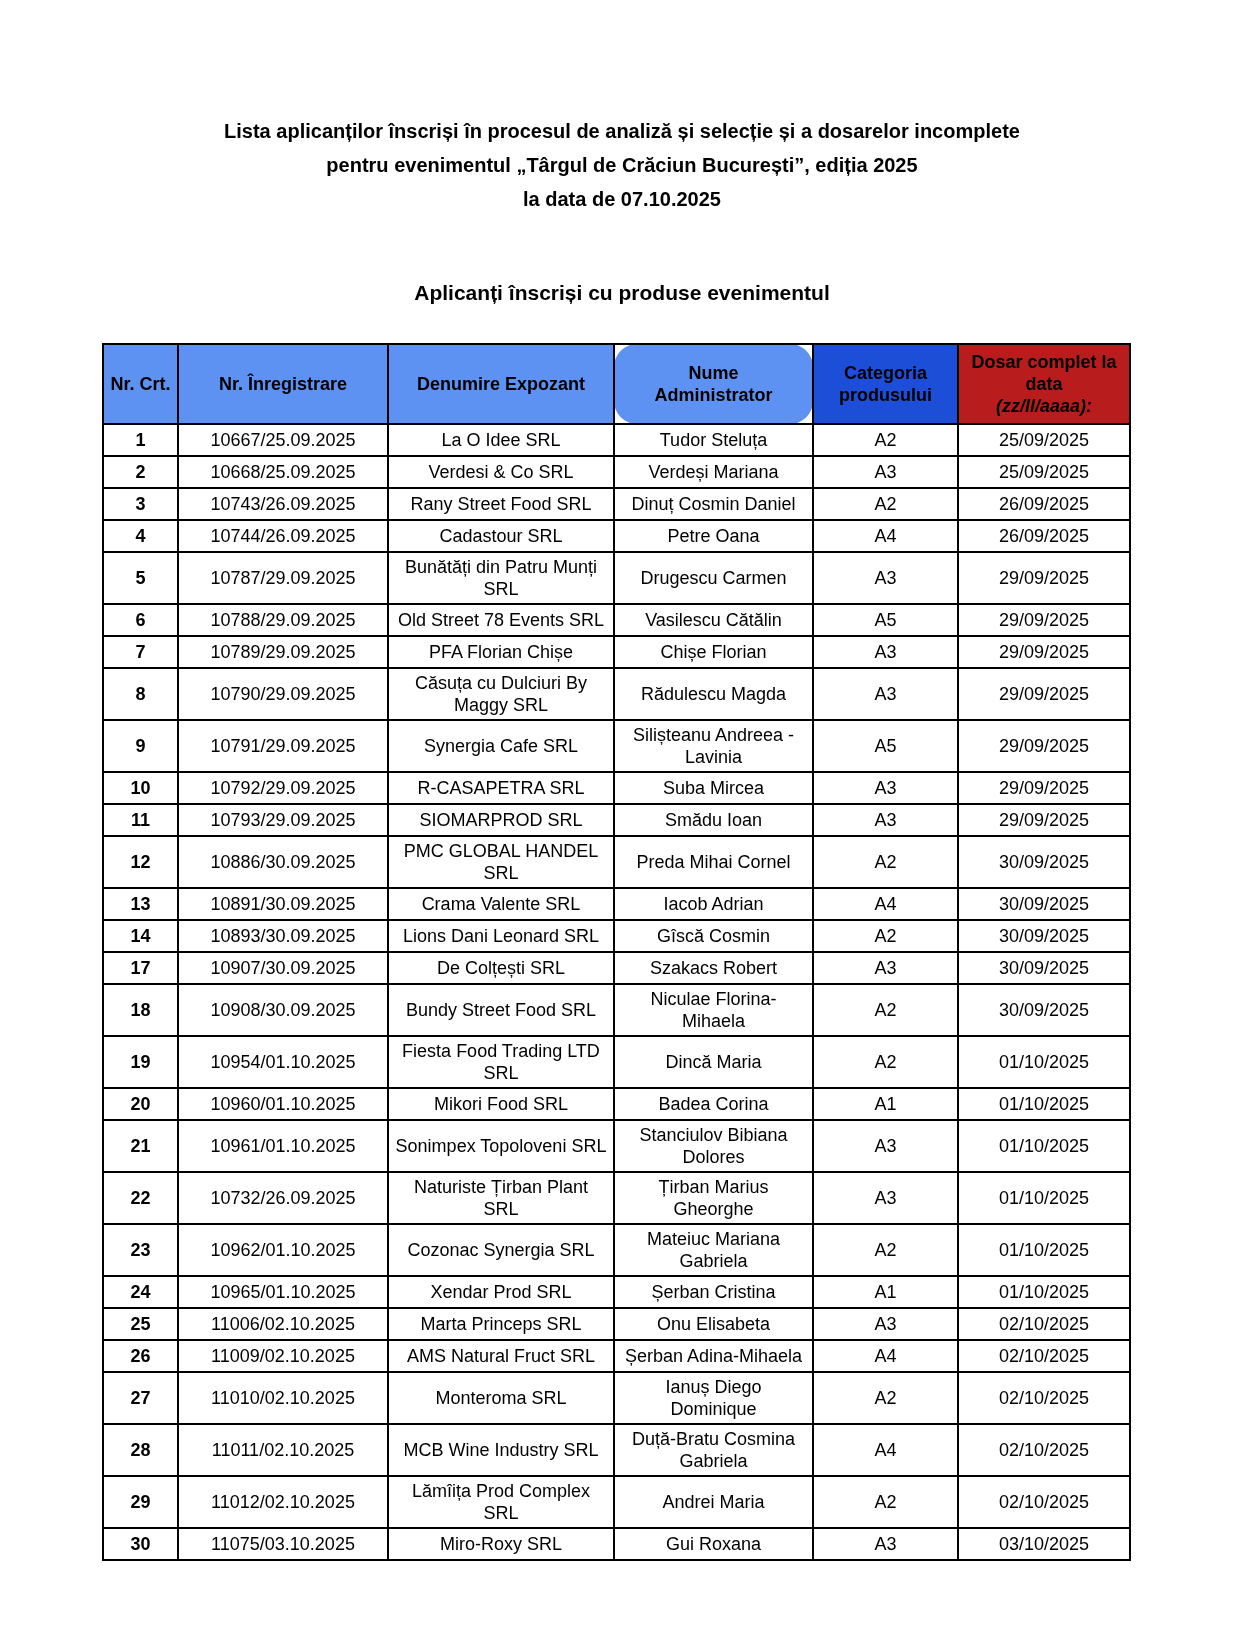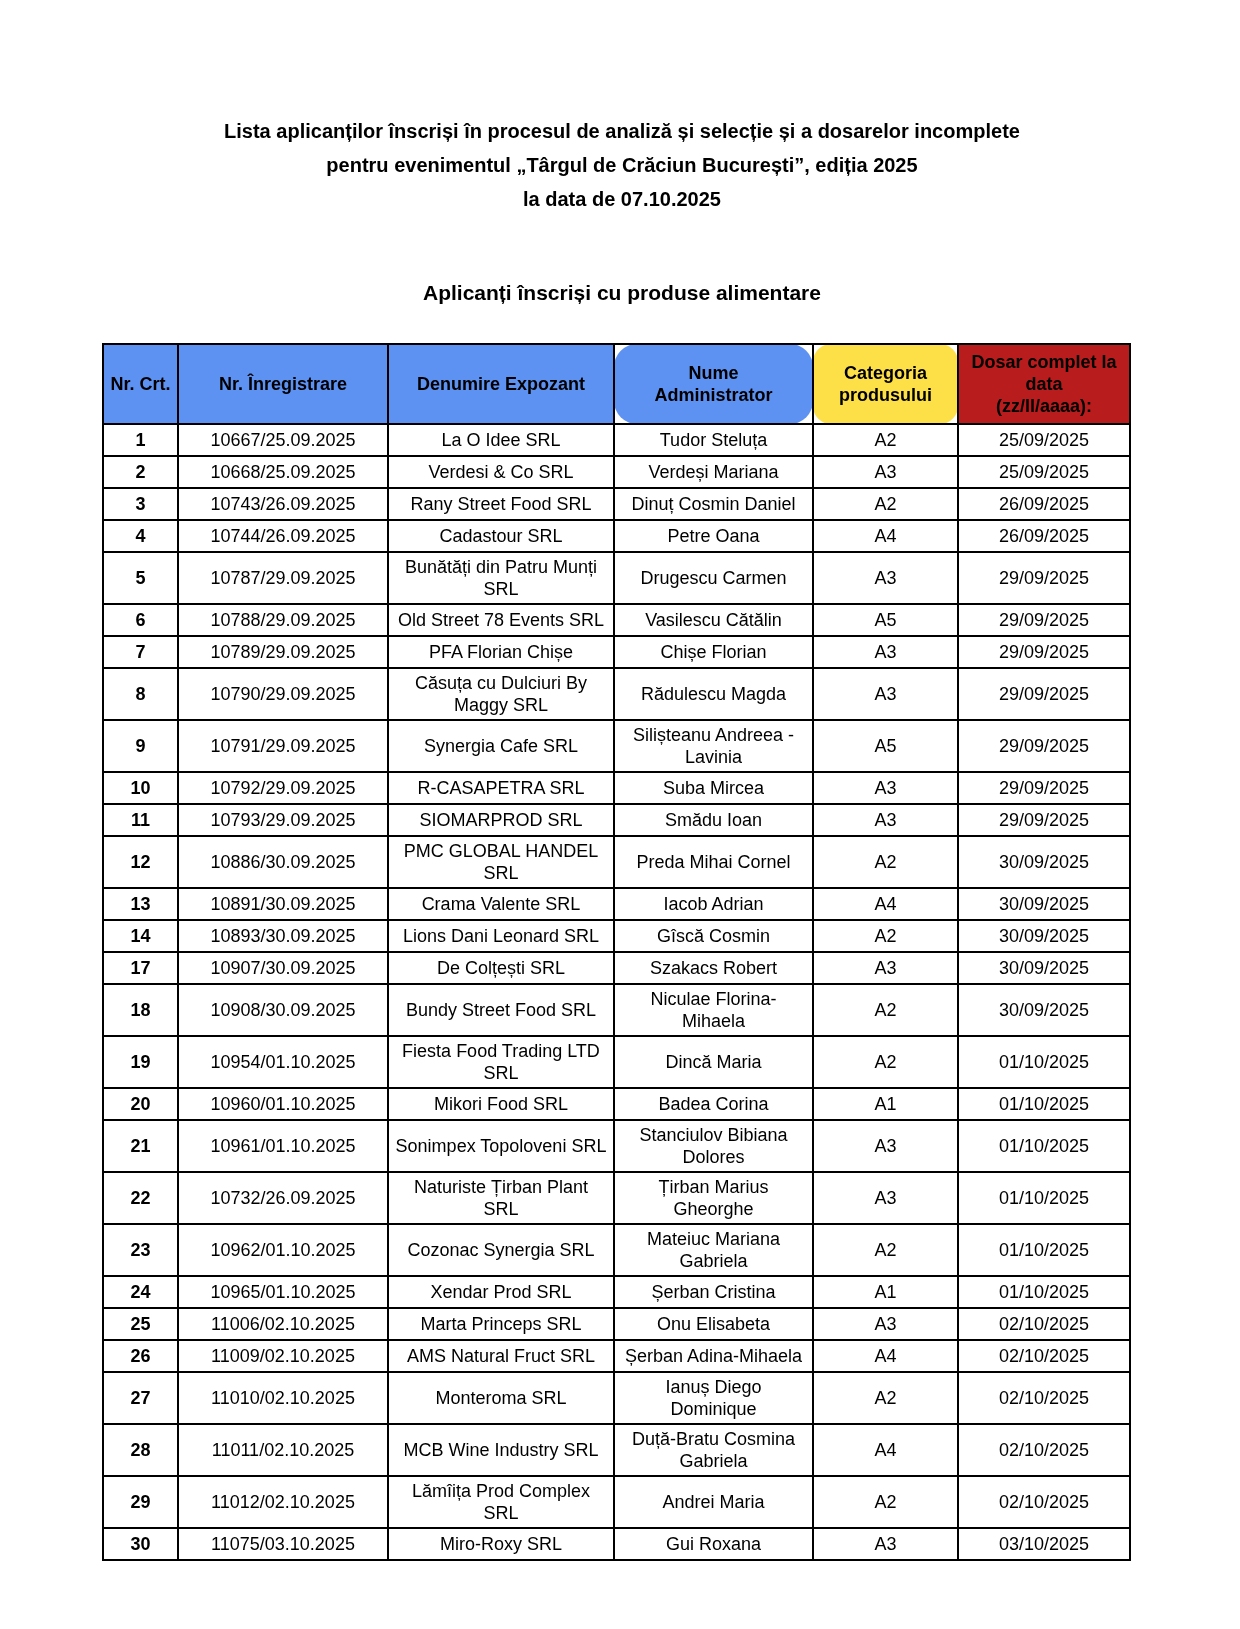--- a/index.html
+++ b/index.html
@@ -48,34 +48,34 @@
     word-wrap: break-word;
   }
   table.applicants th {
     height: 74px;
     font-weight: bold;
     padding: 2px 4px;
   }
   table.applicants td { height: 24px; }
   td.c-nr { font-weight: bold; }
   .th-narrow { display: inline-block; max-width: 150px; }
-  .th-sub { display: block; font-weight: bold; }
+  .th-sub { display: block; font-weight: bold; font-style: italic; }
 </style>
 </head>
 <body>
 
 <div class="doc">
 
   <div class="title-block">
     <div>Lista aplicanților înscriși în procesul de analiză și selecție și a dosarelor incomplete</div>
     <div>pentru evenimentul „Târgul de Crăciun București”, ediția 2025</div>
     <div>la data de 07.10.2025</div>
   </div>
 
-  <div class="subtitle">Aplicanți înscriși cu produse alimentare</div>
+  <div class="subtitle">Aplicanți înscriși cu produse evenimentul</div>
 
   <table class="applicants">
     <colgroup>
       <col style="width:75px">
       <col style="width:210px">
       <col style="width:226px">
       <col style="width:199px">
       <col style="width:145px">
       <col style="width:172px">
     </colgroup>
@@ -86,21 +86,21 @@
         </th>
         <th style="background-color: rgb(93, 146, 243);">
           <span>Nr. Înregistrare</span>
         </th>
         <th style="background-color: rgb(93, 146, 243);">
           <span>Denumire Expozant</span>
         </th>
         <th style="background-color: rgb(93, 146, 243); border-radius: 23px;">
           <span class="th-narrow">Nume Administrator</span>
         </th>
-        <th style="background-color: #fde047; border-radius: 18px;">
+        <th style="background-color: #1d4ed8;">
           <span class="th-narrow">Categoria produsului</span>
         </th>
         <th style="background-color: #b91c1c;">
           <span>Dosar complet la data</span>
           <span class="th-sub">(zz/ll/aaaa):</span>
         </th>
       </tr>
     </thead>
     <tbody>
   <tr>

